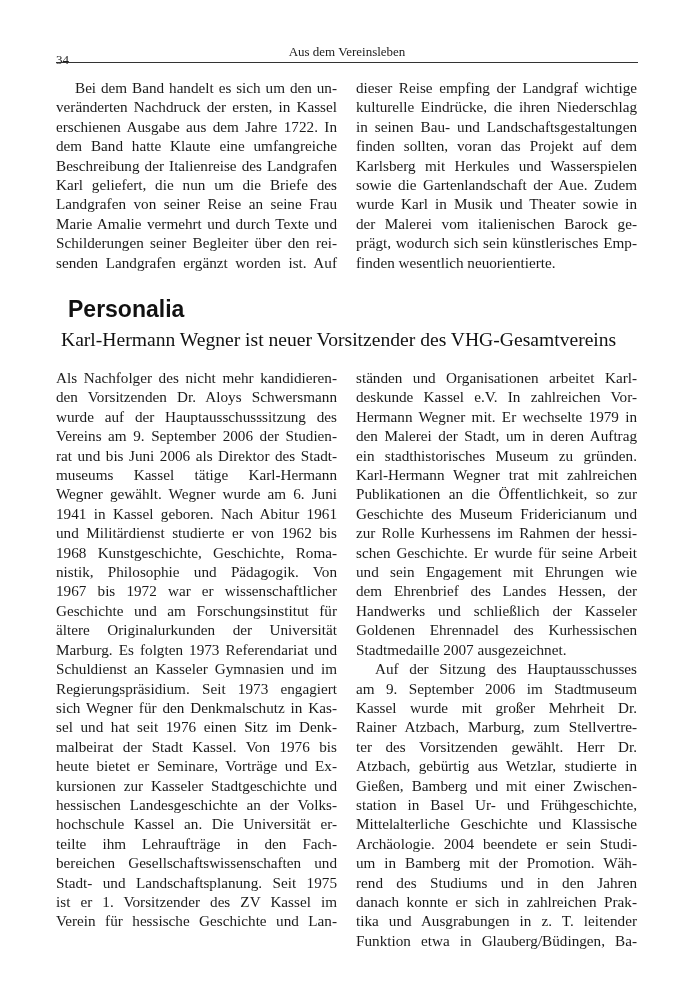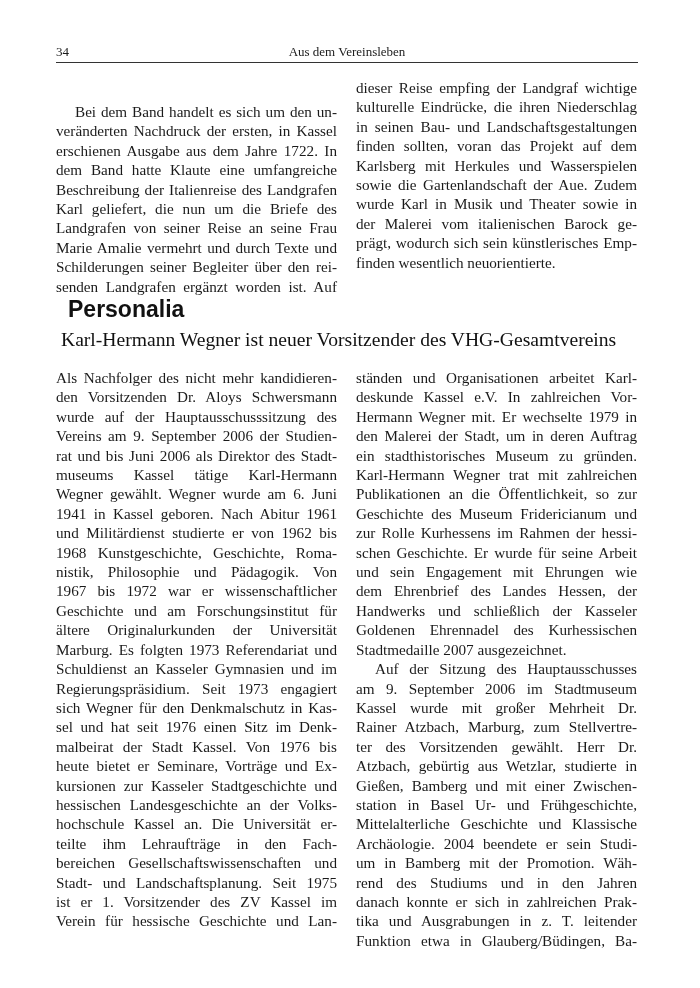--- a/index.html
+++ b/index.html
@@ -20,21 +20,21 @@
       left: 56px;
       top: 44px;
       width: 582px;
       height: 20px;
       font-size: 13px;
       line-height: 16px;
     }
     .page-number {
       position: absolute;
       left: 0;
-      top: 0;
+      top: 8px;
     }
     .running-title {
       position: absolute;
       left: 0;
       right: 0;
       top: 0;
       text-align: center;
     }
     .header-rule {
       position: absolute;
@@ -55,21 +55,21 @@
     .col p {
       margin: 0;
       text-align-last: justify;
     }
     .col p.last {
       text-align-last: left;
     }
     .indent {
       text-indent: 19px;
     }
-    .col-left-top { left: 56px; top: 78px; margin-top: 24px; }
+    .col-left-top { left: 56px; top: 78px; }
     .col-right-top { left: 356px; top: 78px; }
     .col-left-bottom { left: 56px; top: 368px; }
     .col-right-bottom { left: 356px; top: 368px; }
 
     .section-heading {
       position: absolute;
       left: 57px;
       top: 284px;
       font-family: "Liberation Sans", sans-serif;
       font-weight: bold;

